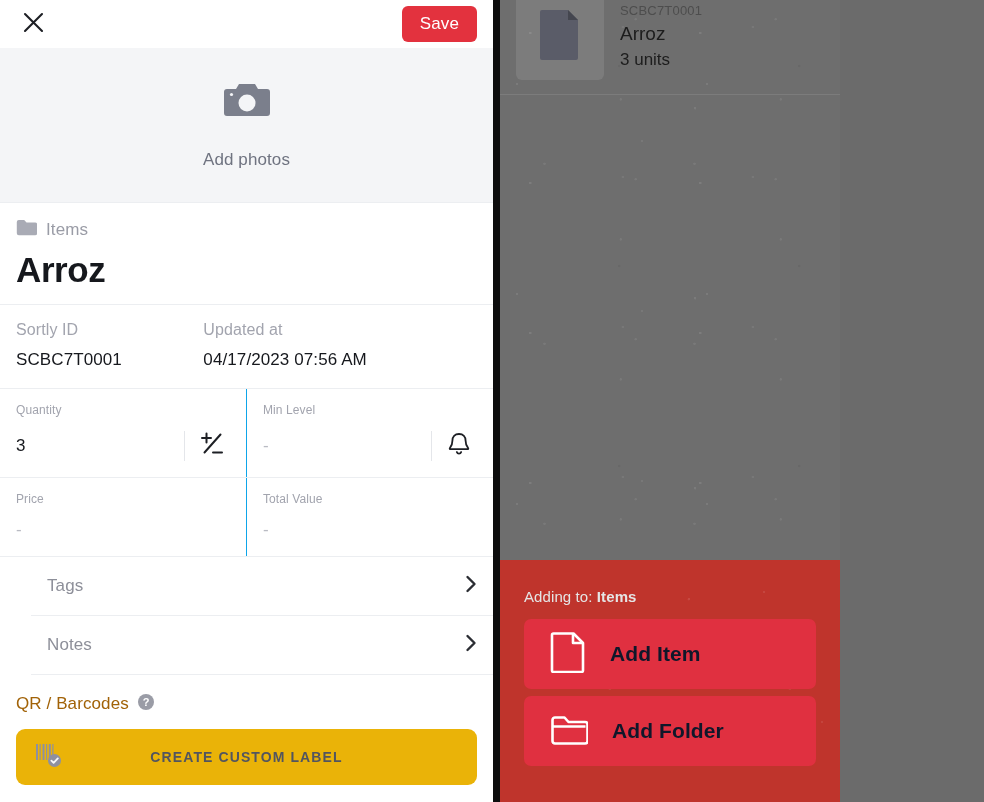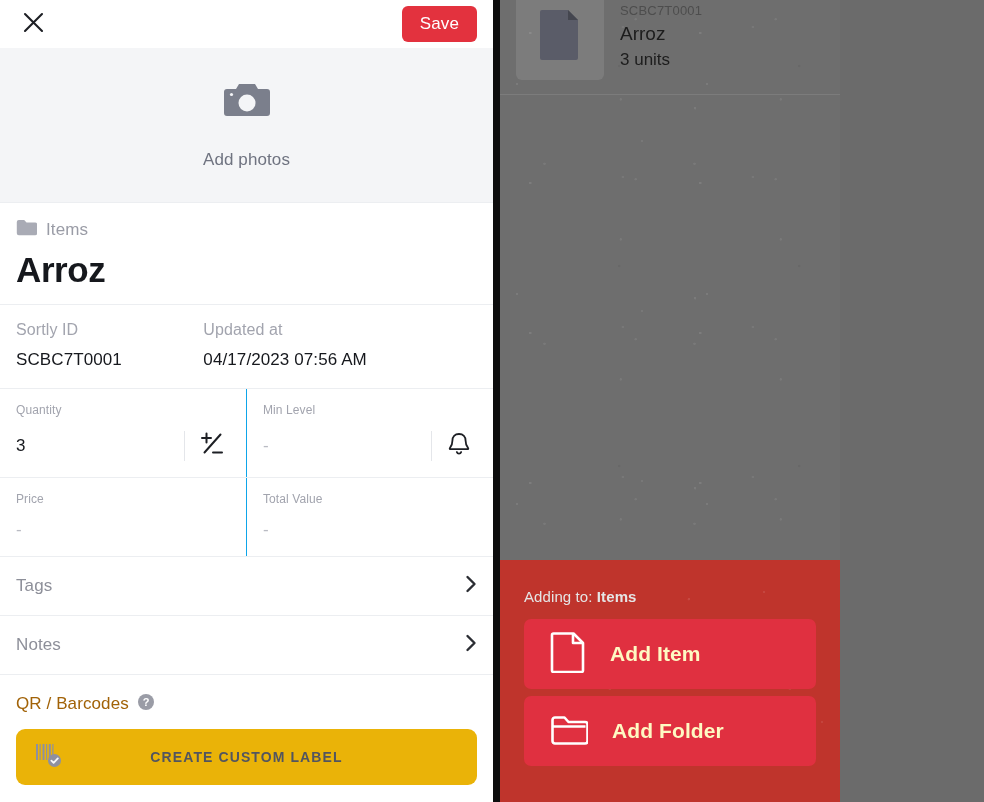--- a/index.html
+++ b/index.html
@@ -125,20 +125,21 @@
   .kv-action {
     width: 54px; display: flex; align-items: center; justify-content: center;
     border-left: 1px solid #e4e6ea; align-self: stretch;
     cursor: pointer; margin-right: 8px;
   }
 
   .nav-row {
     display: flex; align-items: center; justify-content: space-between;
     padding: 18px 16px; border-bottom: 1px solid #eceef1;
     cursor: pointer;
+    margin-left: 31px;
   }
   .nav-label { font-size: 17px; color: #8d8f99; letter-spacing: .1px; }
 
   .qr-row {
     display: flex; align-items: center; gap: 8px;
     padding: 18px 16px 14px 16px;
   }
   .qr-label { font-size: 17px; color: #a16207; letter-spacing: .1px; }
 
   .label-btn-wrap { padding: 0 16px 16px 16px; }
@@ -174,21 +175,21 @@
     position: relative; color: #e5e5e5; font-size: 15px;
     padding: 28px 16px 0 24px; letter-spacing: .1px;
   }
   .sheet-caption b { font-weight: 700; }
   .sheet-btns { position: relative; padding: 14px 24px 14px 24px; display: flex; flex-direction: column; gap: 7px; }
   .sheet-btn {
     background: #e03040; border-radius: 7px;
     height: 70px; display: flex; align-items: center; gap: 24px;
     padding: 0 26px; cursor: pointer;
   }
-  .sheet-btn-text { color: #fef9c3; font-size: 21px; font-weight: 700; letter-spacing: .1px; }
+  .sheet-btn-text { color: #0f172a; font-size: 21px; font-weight: 700; letter-spacing: .1px; }
 
   .fab-close {
     position: absolute; left: 909px; top: 522px;
     width: 66px; height: 66px; border-radius: 50%;
     background: #fff; z-index: 7;
     display: flex; align-items: center; justify-content: center;
     cursor: pointer;
     box-shadow: 0 2px 10px rgba(0,0,0,.22);
   }
 </style>

